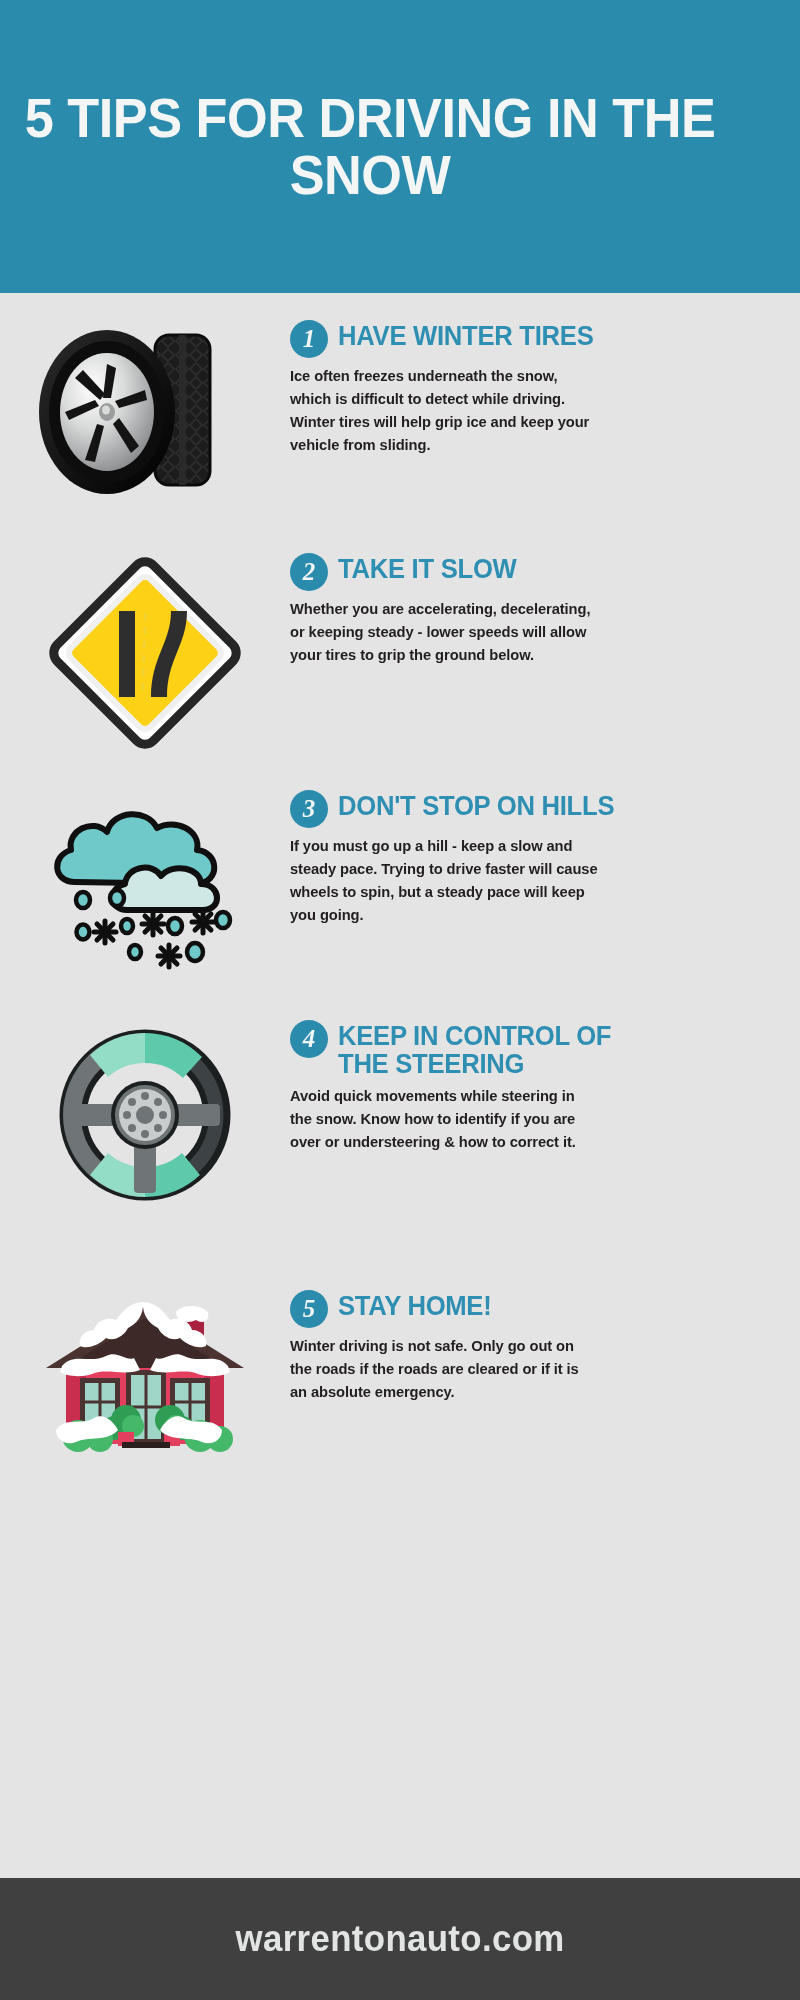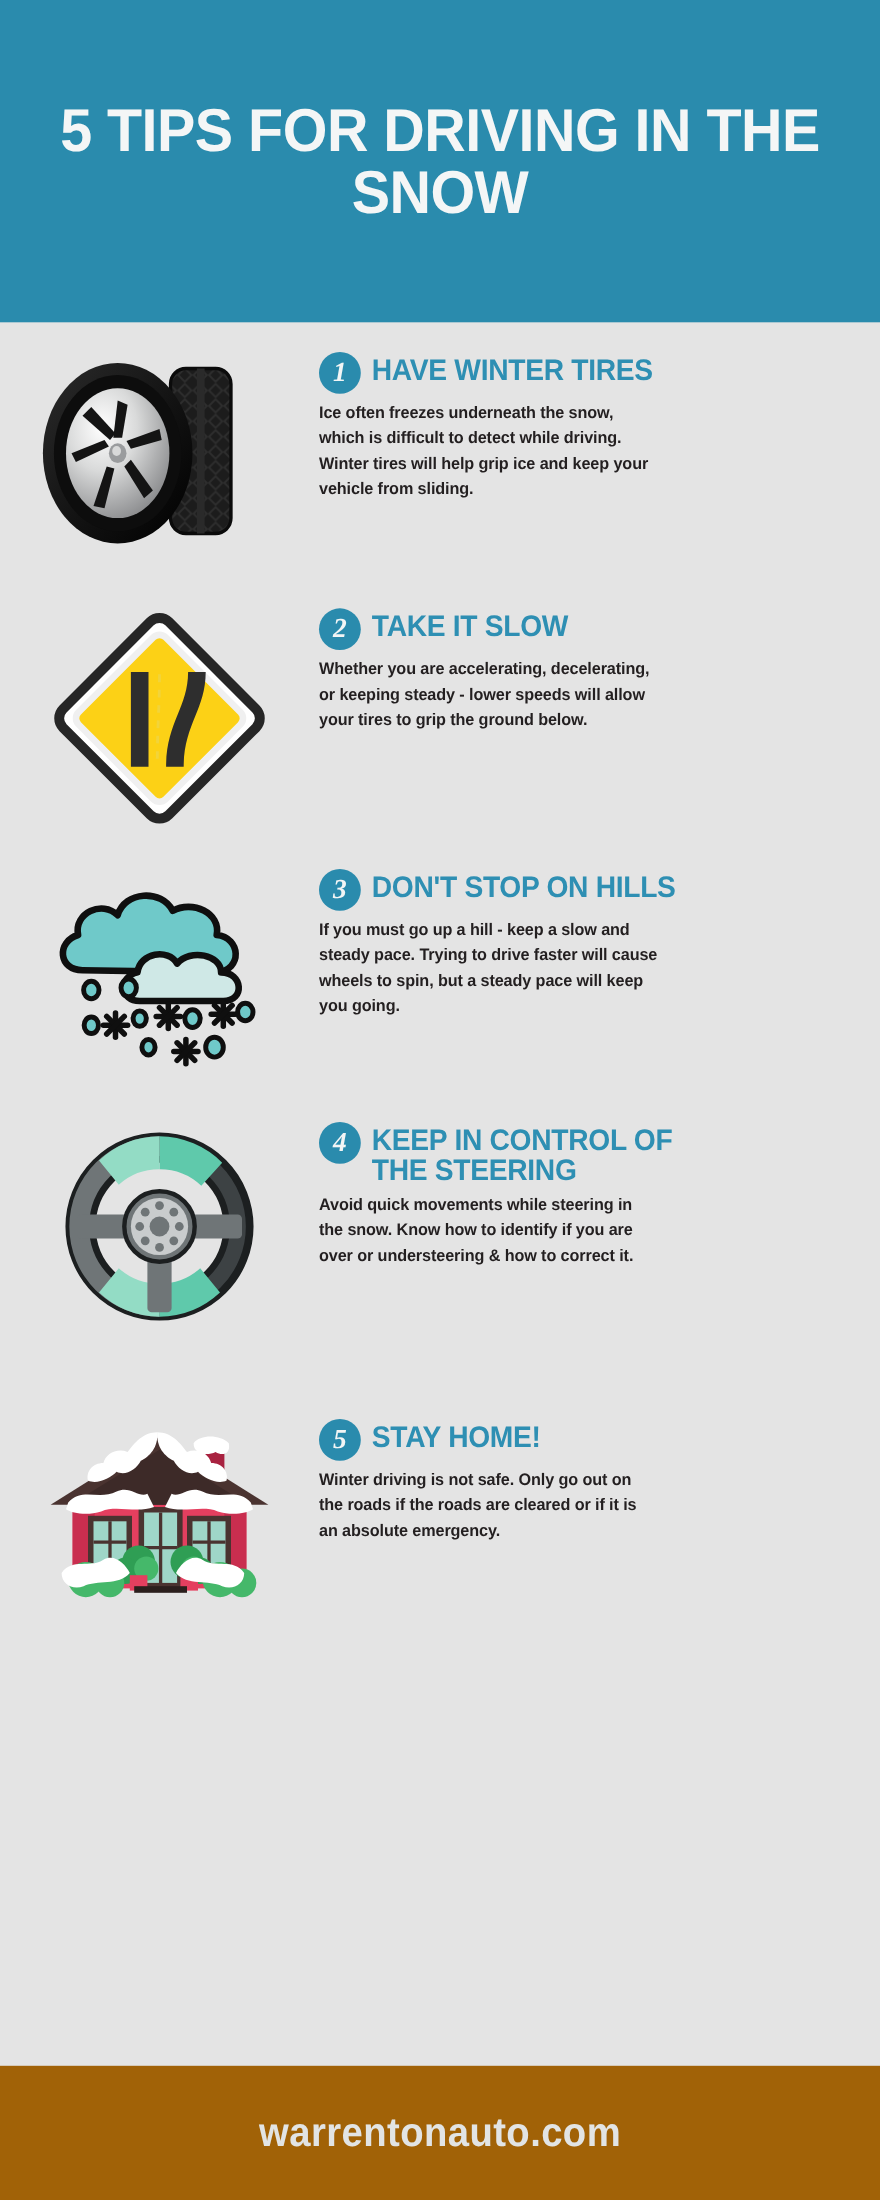--- a/index.html
+++ b/index.html
@@ -21,21 +21,20 @@
 
   
   .header {
     position: absolute;
     top: 0; left: 0;
     width: 800px;
     height: 293px;
     background: #2a8bad;
     display: flex;
     align-items: center;
-    justify-content: center;
   }
   .header-title {
     color: #f4f6f6;
     font-family: "Liberation Sans", sans-serif;
     font-weight: bold;
     font-size: 55px;
     line-height: 1.03;
     letter-spacing: -0.5px;
     text-align: center;
     text-transform: uppercase;
@@ -43,21 +42,21 @@
     transform: scaleX(0.95);
   }
 
   
   .footer {
     position: absolute;
     left: 0;
     top: 1878px;
     width: 800px;
     height: 122px;
-    background: #a16207;
+    background: #404040;
     display: flex;
     align-items: center;
     justify-content: center;
   }
   .footer-text {
     color: #e2e4e4;
     font-weight: bold;
     font-size: 37px;
     letter-spacing: 0.4px;
     transform: scaleX(0.94);

